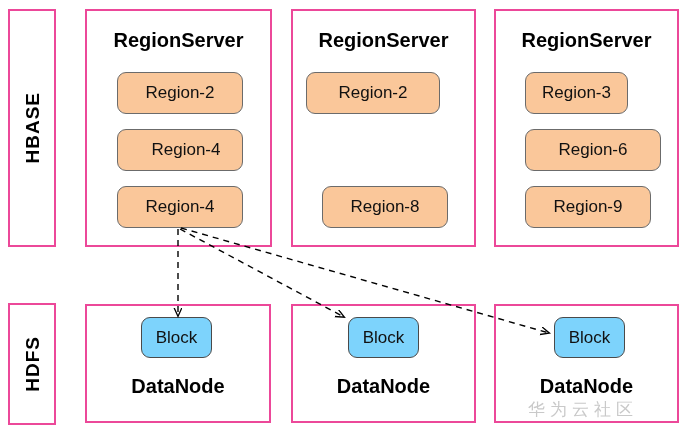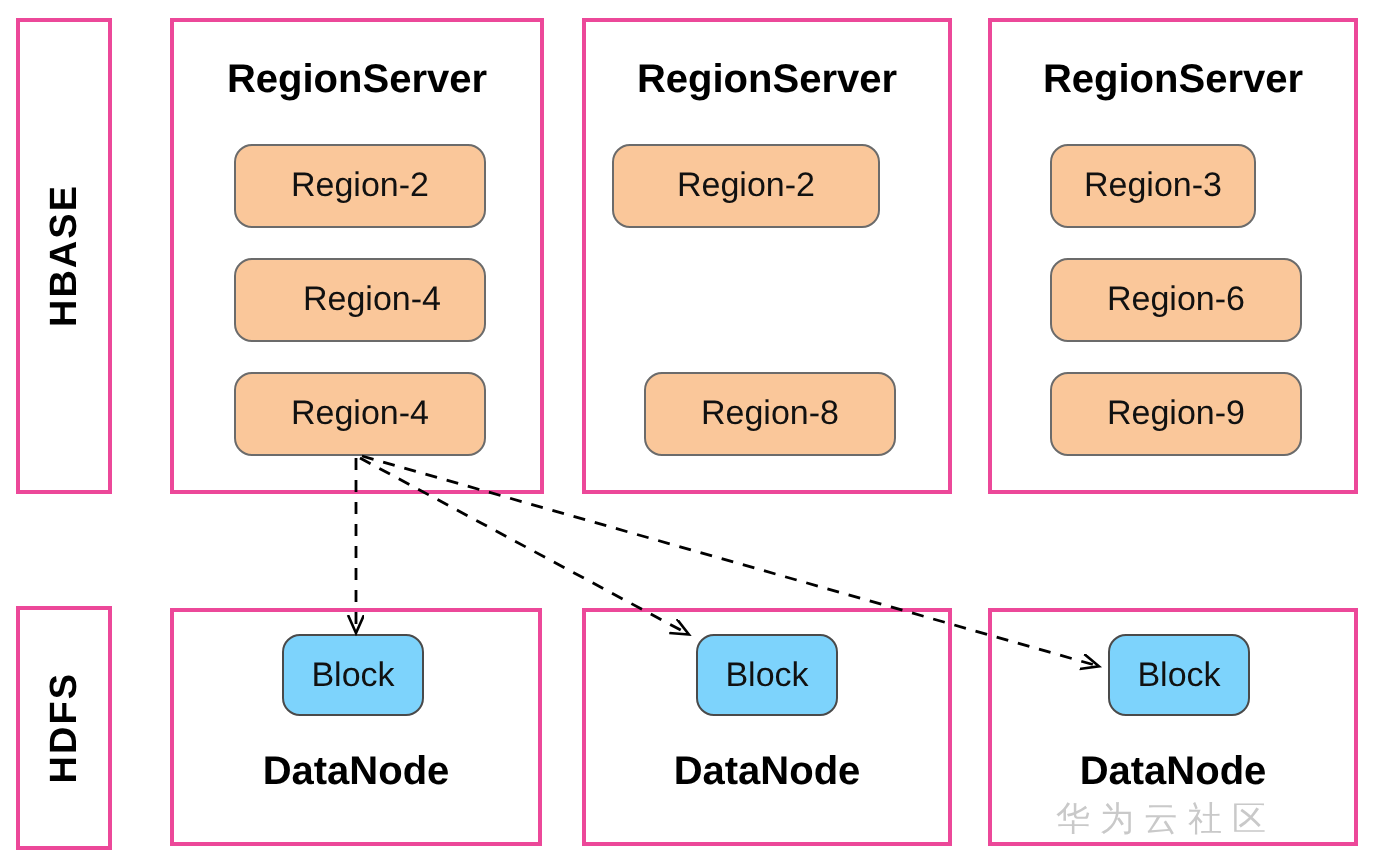--- a/index.html
+++ b/index.html
@@ -93,21 +93,21 @@
 
   <div class="box" style="left:291px;top:9px;width:185px;height:238px;">
     <div class="node-title" style="top:18px;">RegionServer</div>
     <div class="region" style="left:13px;top:61px;width:134px;height:42px;">Region-2</div>
     <div class="region" style="left:29px;top:175px;width:126px;height:42px;">Region-8</div>
   </div>
 
   <div class="box" style="left:494px;top:9px;width:185px;height:238px;">
     <div class="node-title" style="top:18px;">RegionServer</div>
     <div class="region" style="left:29px;top:61px;width:103px;height:42px;">Region-3</div>
-    <div class="region" style="left:29px;top:118px;width:126px;height:42px;">Region-6</div>
+    <div class="region" style="left:29px;top:118px;width:136px;height:42px;">Region-6</div>
     <div class="region" style="left:29px;top:175px;width:126px;height:42px;">Region-9</div>
   </div>
 
   <div class="box layer-label" style="left:8px;top:303px;width:48px;height:122px;">
     <span>HDFS</span>
   </div>
 
   <div class="box" style="left:85px;top:304px;width:186px;height:119px;">
     <div class="block" style="left:54px;top:11px;width:71px;height:41px;">Block</div>
     <div class="node-title" style="top:69px;">DataNode</div>

